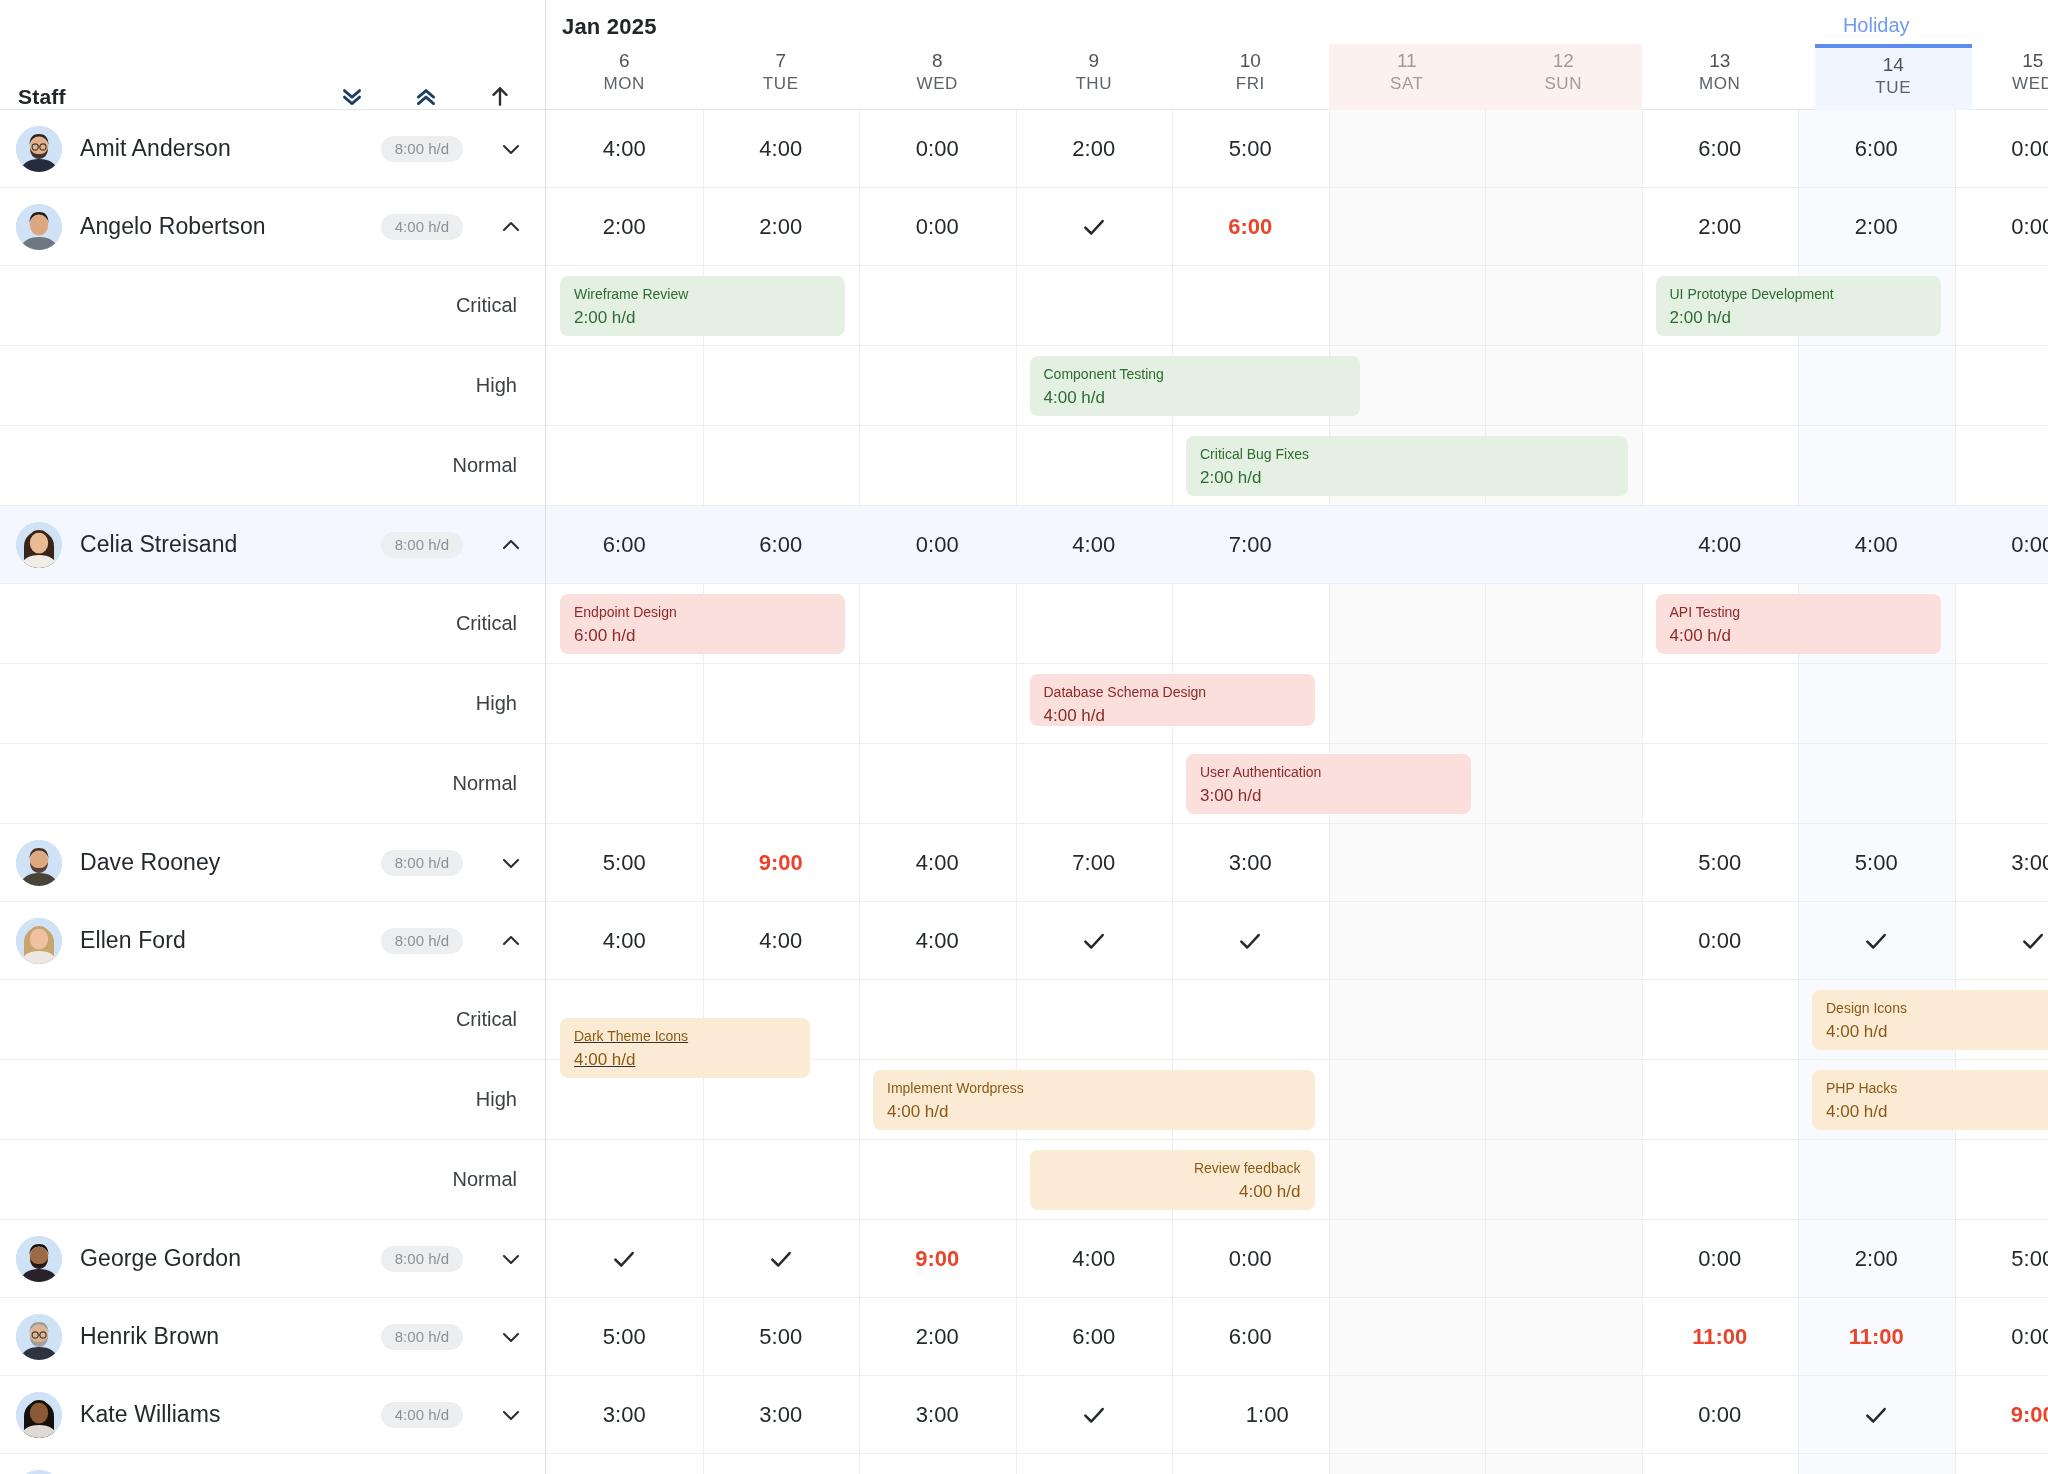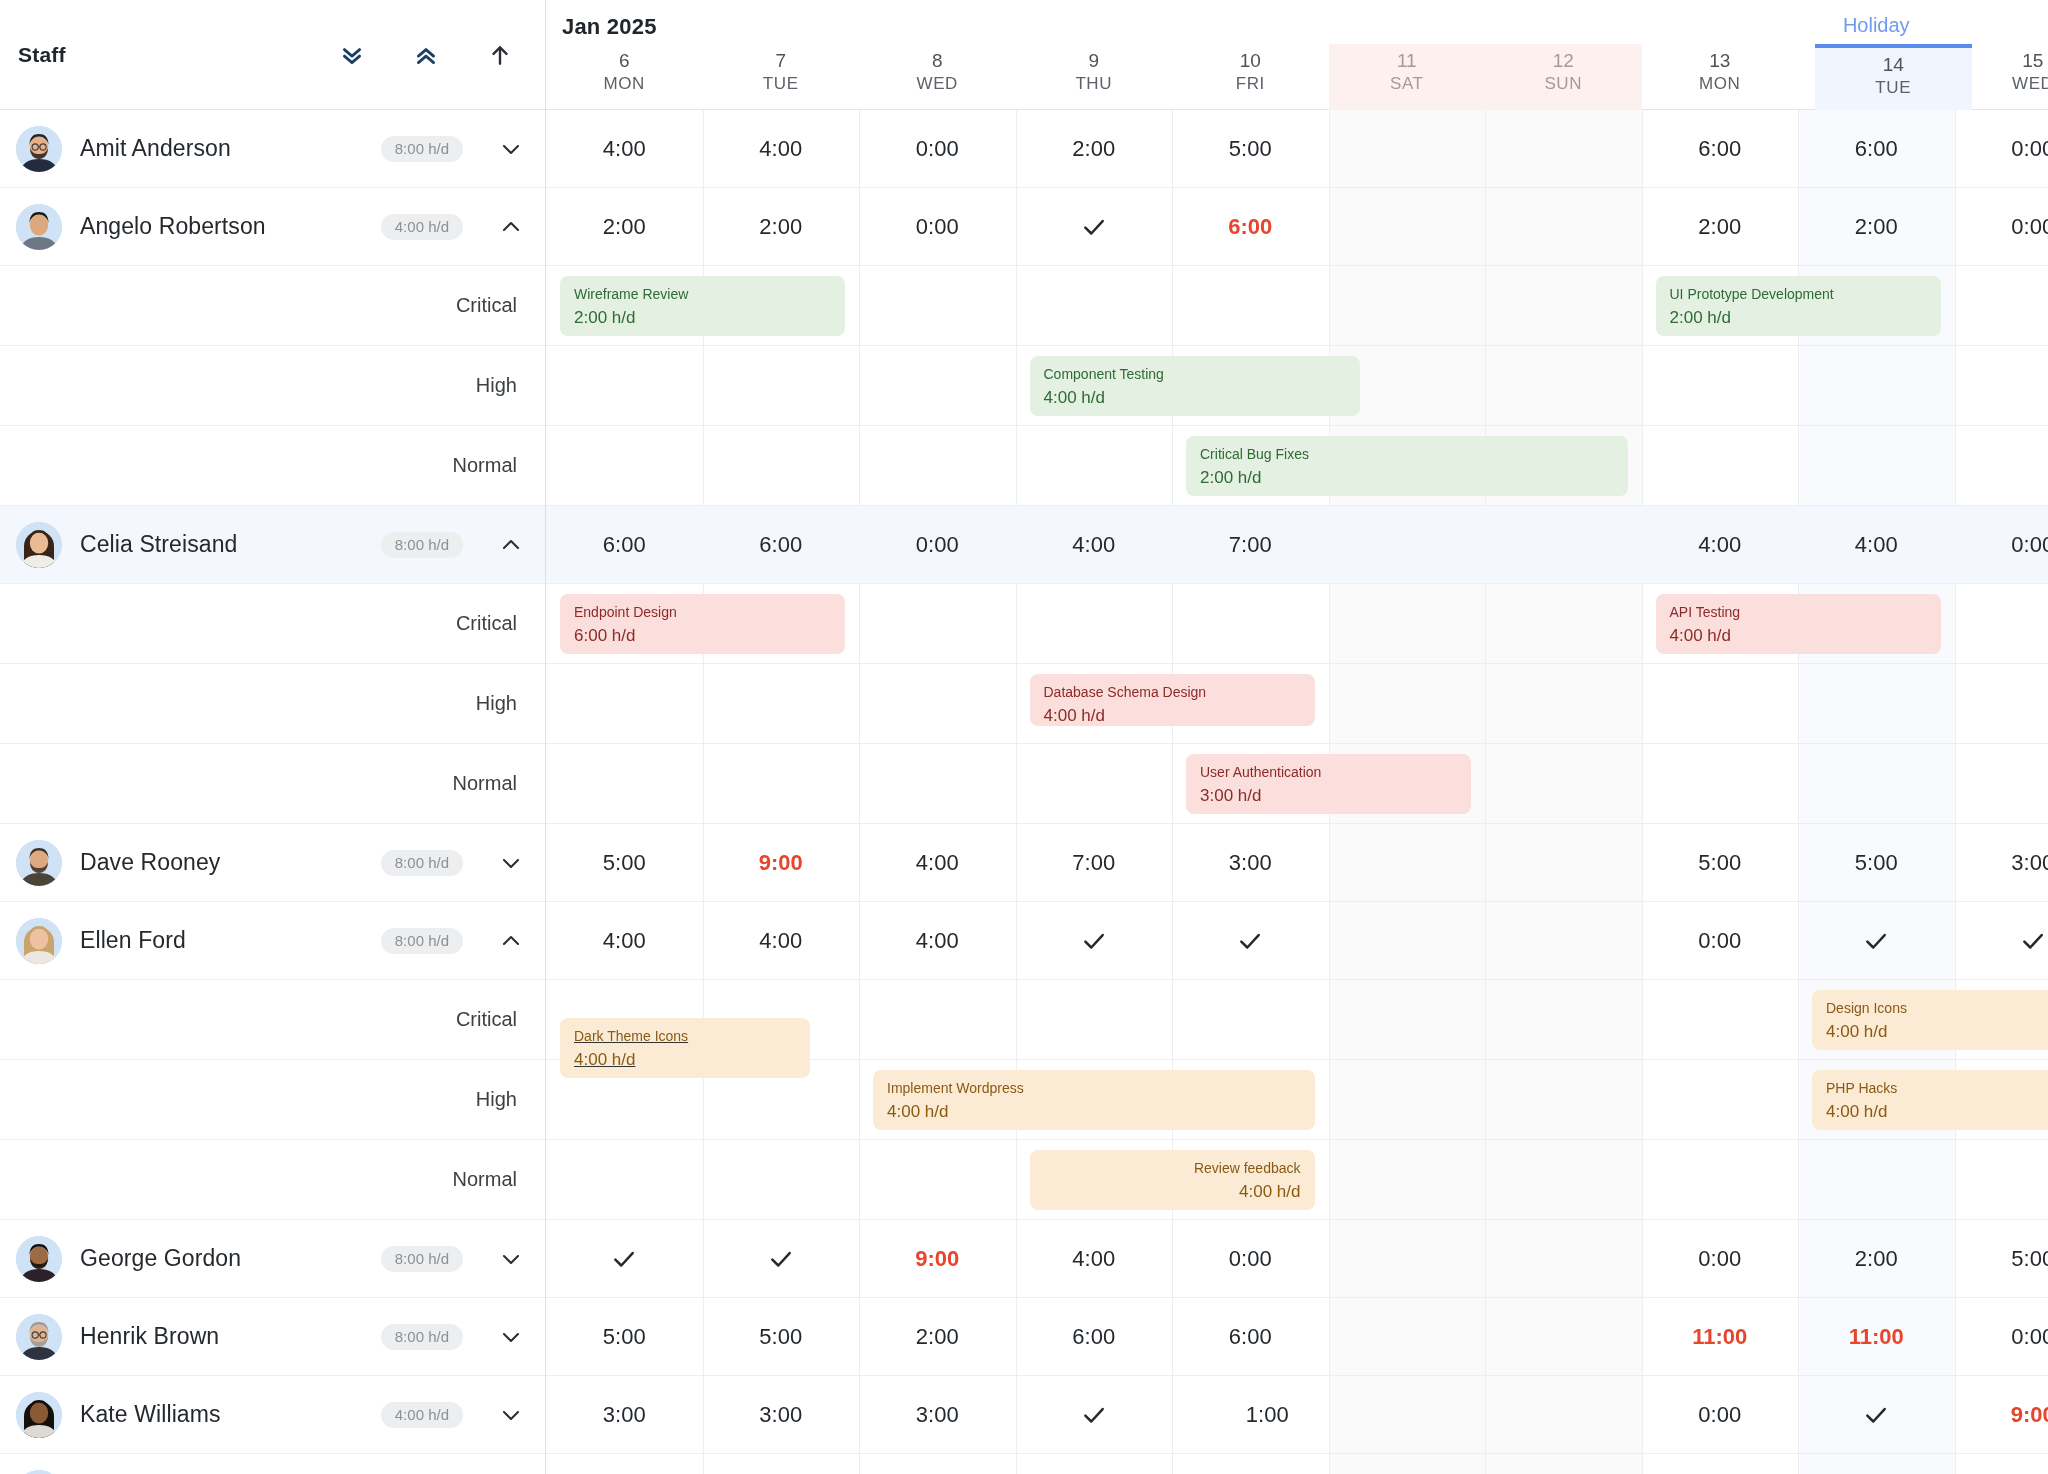--- a/index.html
+++ b/index.html
@@ -16,21 +16,21 @@
 
   
   #staff-pane {
     width: 546px; flex: 0 0 546px;
     border-right: 1px solid #dcdfe3;
     background: #fff;
     position: relative; z-index: 5;
   }
   #staff-head {
     height: 110px;
-    display: flex; align-items: center;
+    display: flex; align-items: flex-end;
     padding: 0 22px 0 18px;
     border-bottom: 1px solid #e3e6e9;
     background: #fff;
   }
   #staff-head .title {
     font-size: 21px; font-weight: bold; color: #21262b; letter-spacing: .2px;
   }
   #staff-head .head-tools { margin-left: auto; display: flex; align-items: center; gap: 48px; padding-right: 10px; }
   .hicon { width: 26px; height: 26px; display: block; cursor: pointer; }
 

